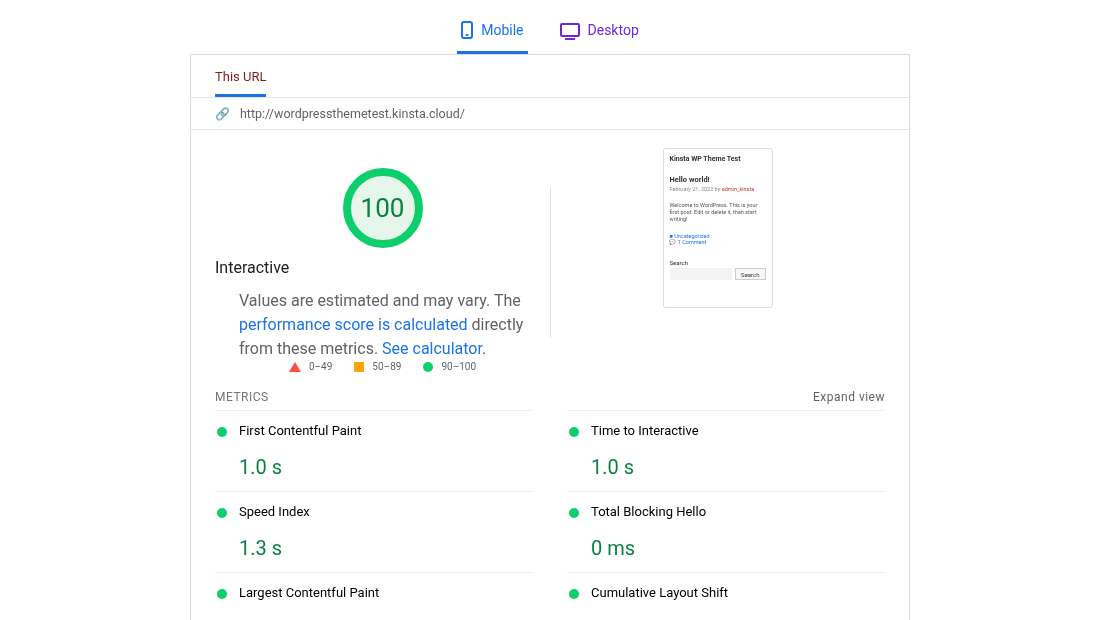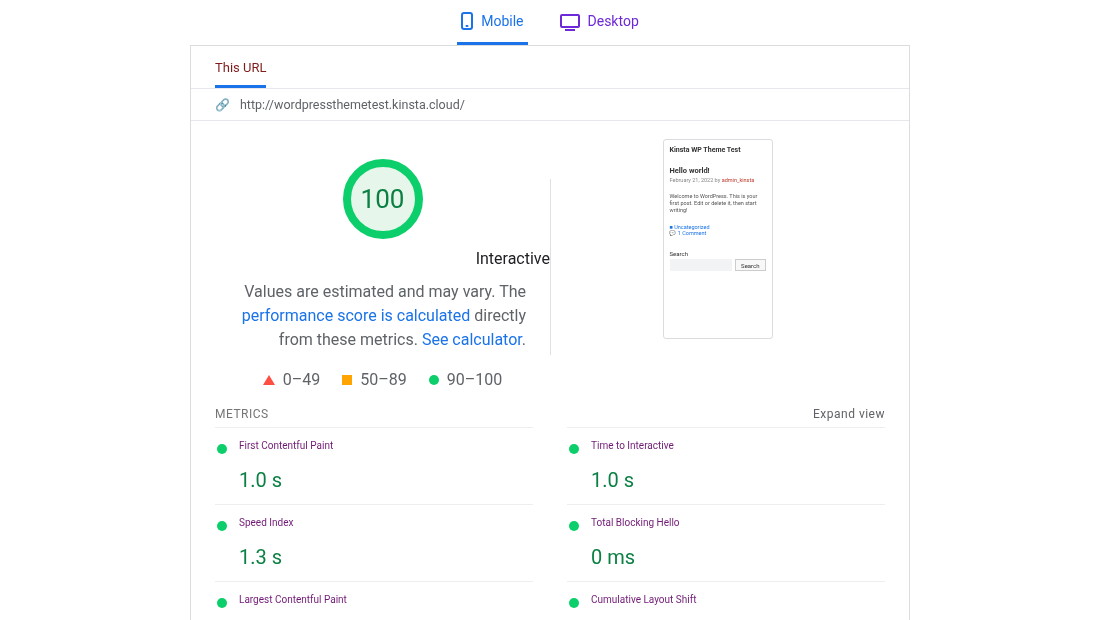--- a/index.html
+++ b/index.html
@@ -1,18 +1,18 @@
 <!DOCTYPE html>
 <html><head>
 <meta charset="utf-8">
 <style>
   * { box-sizing: border-box; margin:0; padding:0; }
   html, body { font-family: -apple-system, BlinkMacSystemFont, "Segoe UI", Roboto, Arial, sans-serif; background:#fff; color:#3c4043; font-size:13px; }
   body { width:1100px; height:620px; overflow:hidden; }
-  .top-tabs { display:flex; justify-content:center; gap:28px; padding-top:2px; }
+  .top-tabs { display:flex; justify-content:center; gap:28px; padding-top:11px; }
   .tab { display:flex; align-items:center; gap:8px; padding:10px 4px 12px; cursor:pointer; font-size:14px; color:#6d28d9; border-bottom:3px solid transparent; }
   .tab.active { color:#1a73e8; border-bottom-color:#1a73e8; }
   .tab .ticon { display:inline-block; }
   .ticon.mobile { width:12px; height:18px; border:2px solid currentColor; border-radius:3px; position:relative; }
   .ticon.mobile:after { content:""; position:absolute; bottom:1px; left:50%; transform:translateX(-50%); width:3px; height:2px; background:currentColor; border-radius:1px; }
   .ticon.desktop { width:20px; height:14px; border:2px solid currentColor; border-radius:2px; position:relative; }
   .ticon.desktop:after { content:""; position:absolute; bottom:-5px; left:50%; transform:translateX(-50%); width:10px; height:2px; background:currentColor; }
 
   .panel { width:720px; margin:0 auto; border:1px solid #dadce0; padding:0; background:#fff; }
   .diag { display:flex; gap:14px; padding:18px 24px 6px; }
@@ -20,56 +20,56 @@
   .diag h2 { font-size:15px; font-weight:400; color:#202124; margin-bottom:2px; }
   .diag p { font-size:12.5px; color:#5f6368; }
 
   .subtabs { padding:0 24px; }
   .subtab { display:inline-block; font-size:13px; color:#7f1d1d; padding:14px 0 10px; border-bottom:3px solid #1a73e8; }
   .url-bar { border-top:1px solid #e5e7eb; border-bottom:1px solid #e5e7eb; background:#fff; display:flex; align-items:center; gap:10px; padding:8px 24px; font-size:12.5px; color:#5f6368; }
   .link-icon { font-size:12px; color:#5f6368; }
 
   .main-row { display:flex; padding:18px 24px 4px; position:relative; }
   .main-row:after { content:""; position:absolute; top:58px; bottom:38px; left:50%; width:1px; background:#e0e0e0; }
-  .score-block { flex:1 1 50%; text-align:right; padding-top:20px; }
+  .score-block { flex:1 1 50%; text-align:left; padding-top:20px; }
   .score-ring { width:80px; height:80px; border-radius:50%; border:8px solid #0cce6b; background:#e6f6ea; display:flex; align-items:center; justify-content:center; margin:0 auto 10px; }
   .score-num { font-size:26px; color:#0b8043; font-weight:400; }
   .score-title { font-size:16px; color:#202124; margin:8px 0 12px; }
   .score-desc { font-size:16px; color:#5f6368; padding:0 24px; line-height:1.5; }
   .score-desc a { color:#1a73e8; text-decoration:none; }
 
-  .legend { margin-top:18px; font-size:16px; color:#5f6368; display:flex; justify-content:center; gap:22px; }
+  .legend { font-size:10px; color:#5f6368; display:flex; justify-content:center; gap:22px; }
   .lg { display:flex; align-items:center; gap:8px; }
   .tri { width:0; height:0; border-left:6px solid transparent; border-right:6px solid transparent; border-bottom:10px solid #ff4e42; }
   .sq { width:10px; height:10px; background:#ffa400; }
   .ci { width:10px; height:10px; border-radius:50%; background:#0cce6b; }
 
   .preview-col { flex:1 1 50%; display:flex; justify-content:center; }
-  .phone { width:110px; height:200px; border:1px solid #dadce0; border-radius:3px; background:#fff; padding:6px; font-size:6px; color:#333; }
+  .phone { width:110px; height:160px; border:1px solid #dadce0; border-radius:3px; background:#fff; padding:6px; font-size:6px; color:#333; }
   .ph-title { font-weight:700; font-size:7px; margin-bottom:12px; }
   .ph-h { font-weight:700; font-size:7.5px; margin:2px 0; }
   .ph-meta { font-size:5.5px; color:#888; margin-bottom:10px; }
   .ph-meta .a { color:#c0392b; }
   .ph-body { font-size:5.5px; color:#555; line-height:1.3; margin-bottom:10px; }
   .ph-links { font-size:5.5px; color:#1a73e8; margin-bottom:14px; }
   .ph-srow { display:flex; gap:3px; align-items:center; }
   .ph-search { height:12px; background:#f1f3f4; flex:1; }
   .ph-btn { height:12px; padding:0 5px; border:1px solid #ccc; font-size:6px; display:flex; align-items:center; background:#f8f8f8; }
   .ph-slabel { font-size:6px; color:#333; margin-bottom:2px; }
 
   .metrics-hdr { display:flex; justify-content:space-between; padding:14px 24px 6px; font-size:12px; color:#757575; letter-spacing:.5px; }
   .expand { cursor:pointer; color:#5f6368; }
 
   .metrics-grid { display:flex; padding:0 24px 8px; gap:34px; }
   .mcol { flex:1; }
   .metric { display:flex; align-items:flex-start; gap:12px; padding:12px 2px; border-top:1px solid #eee; }
   .metric:first-child { border-top:1px solid #eee; }
   .mdot { width:10px; height:10px; border-radius:50%; background:#0cce6b; margin-top:4px; flex-shrink:0; }
   .mtxt { flex:1; }
-  .mname { font-size:10px; color:#701a75; }
+  .mname { font-size:13px; color:#000000; }
   .mval { font-size:20px; color:#0b8043; margin-top:17px; }
 </style>
 </head>
 <body>
 
 <div class="top-tabs">
   <div class="tab active">
     <span class="ticon mobile"></span>
     <span>Mobile</span>
   </div>

